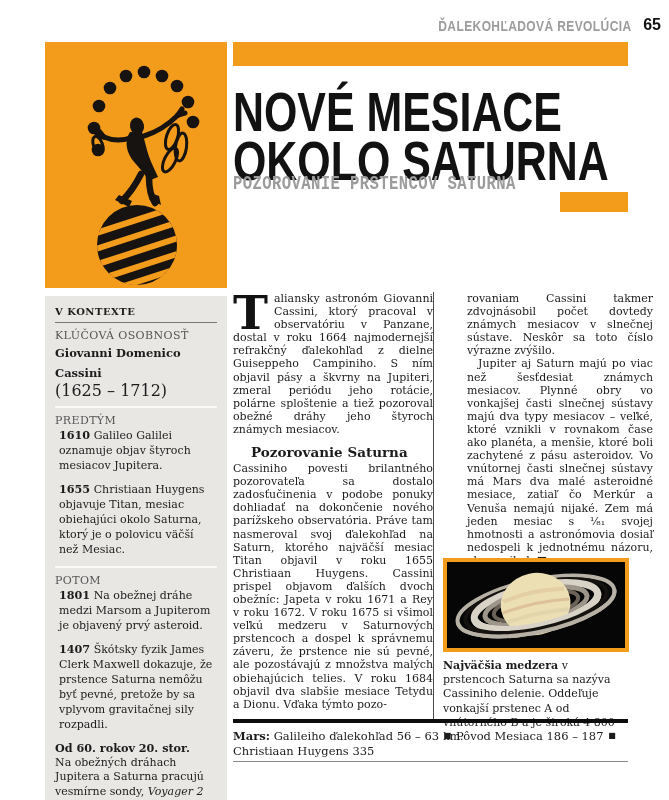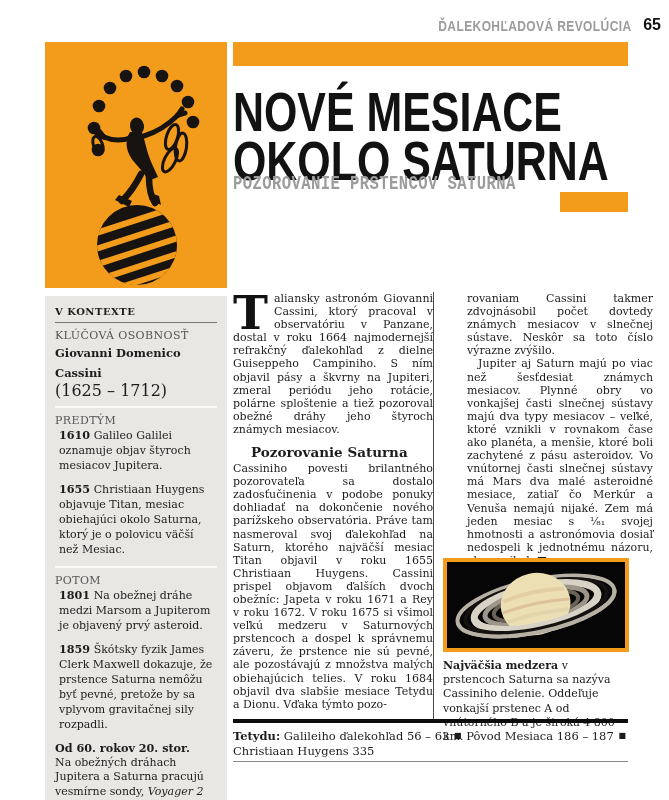--- a/index.html
+++ b/index.html
@@ -153,21 +153,21 @@
       <b>1655</b>
       <span>Christiaan Huygens objavuje Titan, mesiac obiehajúci okolo Saturna, ktorý je o polovicu väčší než Mesiac.</span>
     </p>
     <hr class="sb-div">
     <p class="sb-label">POTOM</p>
     <p class="sb-item">
       <b>1801</b>
       <span>Na obežnej dráhe medzi Marsom a Jupiterom je objavený prvý asteroid.</span>
     </p>
     <p class="sb-item">
-      <b>1859</b>
+      <b>1407</b>
       <span>Škótsky fyzik James Clerk Maxwell dokazuje, že prstence Saturna nemôžu byť pevné, pretože by sa vplyvom gravitačnej sily rozpadli.</span>
     </p>
     <p class="sb-era-label">Od 60. rokov 20. stor.</p>
     <p class="sb-era"><span>Na obežných dráhach Jupitera a Saturna pracujú vesmírne sondy, </span><i>Voyager 2</i><span> preletel okolo Urána a Neptúna. Zaznamenaný je veľký počet novoobjavených mesiacov.</span></p>
   </aside>
 
   <div class="col col1">
     <p><span class="dropcap">T</span><span>aliansky astronóm Giovanni Cassini, ktorý pracoval v observatóriu v Panzane, dostal v roku 1664 najmodernejší refrakčný ďalekohľad z dielne Guiseppeho Campiniho. S ním objavil pásy a škvrny na Jupiteri, zmeral periódu jeho rotácie, polárne sploštenie a tiež pozoroval obežné dráhy jeho štyroch známych mesiacov.</span></p>
     <h3>Pozorovanie Saturna</h3>
     <p>Cassiniho povesti brilantného pozorovateľa sa dostalo zadosťučinenia v podobe ponuky dohliadať na dokončenie nového parížskeho observatória. Práve tam nasmeroval svoj ďalekohľad na Saturn, ktorého najväčší mesiac Titan objavil v roku 1655 Christiaan Huygens. Cassini prispel objavom ďalších dvoch obežníc: Japeta v roku 1671 a Rey v roku 1672. V roku 1675 si všimol veľkú medzeru v Saturnových prstencoch a dospel k správnemu záveru, že prstence nie sú pevné, ale pozostávajú z množstva malých obiehajúcich telies. V roku 1684 objavil dva slabšie mesiace Tetydu a Dionu. Vďaka týmto pozo-</p>
@@ -200,21 +200,21 @@
         </g>
       </svg>
     </div>
     <div class="caption">
       <b>Najväčšia medzera</b><span> v prstencoch Saturna sa nazýva Cassiniho delenie. Oddeľuje vonkajší prstenec A od vnútorného B a je široká 4 800 km.</span>
     </div>
   </div>
 
   <div class="rule-thick"></div>
   <div class="footer">
-    <b>Tetydu:</b>
+    <b>Mars:</b>
     <span>Galileiho ďalekohľad 56 – 63</span>
     <span class="bullet">■</span>
     <span>Pôvod Mesiaca 186 – 187</span>
     <span class="bullet">■</span>
     <span>Christiaan Huygens 335</span>
   </div>
   <div class="rule-thin"></div>
 
 </div>
 

